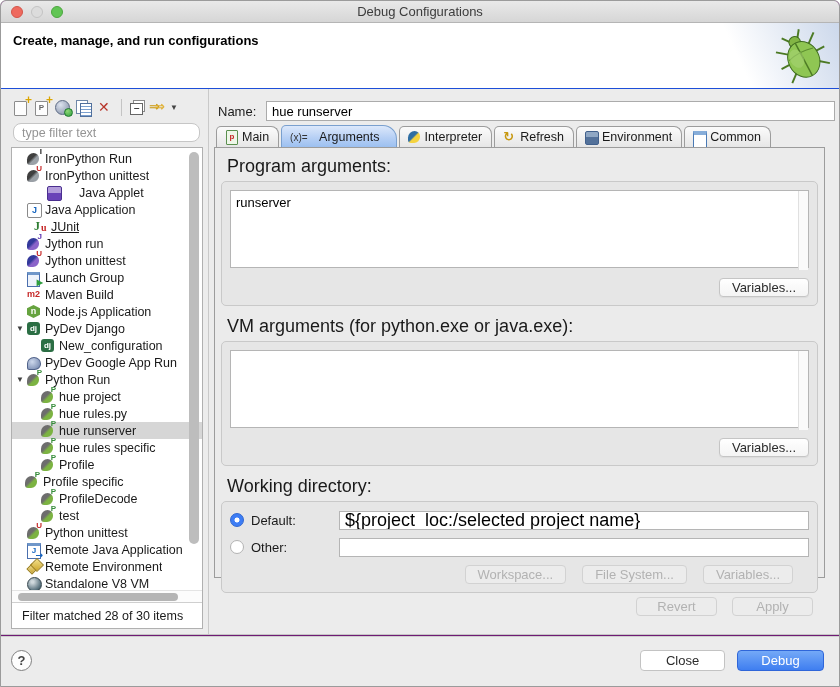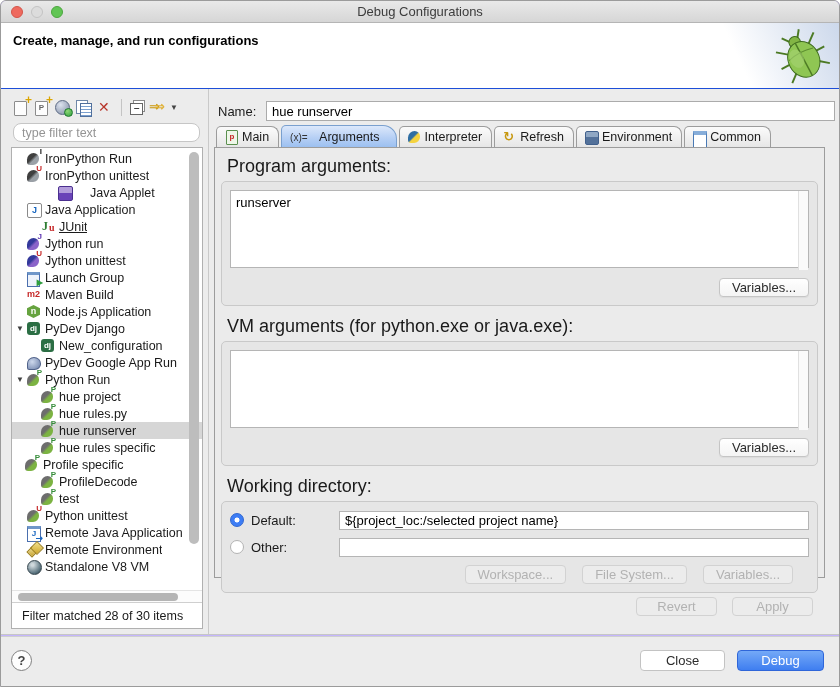--- a/index.html
+++ b/index.html
@@ -1,18 +1,18 @@
 <!DOCTYPE html>
 <html><head>
 <meta charset="utf-8">
 <style>
   * { margin:0; padding:0; box-sizing:border-box; }
   html,body { width:840px; height:687px; }
   body { font-family:"Liberation Sans","DejaVu Sans",sans-serif; font-size:13px; color:#1a1a1a; }
-  #win { position:relative; width:840px; height:687px; background:#c4b5fd; border:1px solid #9b9b9b; border-radius:6px 6px 0 0; overflow:hidden; }
+  #win { position:relative; width:840px; height:687px; background:#701a75; border:1px solid #9b9b9b; border-radius:6px 6px 0 0; overflow:hidden; }
 
   
   .titlebar { position:absolute; left:0; top:0; width:100%; height:22px; background:linear-gradient(180deg,#e9e9e9,#d6d6d6); border-bottom:1px solid #b5b5b5; display:flex; align-items:center; justify-content:center; }
   .title-text { font-size:13px; color:#3c3c3c; }
   .lights { position:absolute; left:10px; top:5px; display:flex; gap:8px; }
   .light { width:12px; height:12px; border-radius:50%; }
   .light.close { background:#ee6a5f; border:1px solid #d35549; }
   .light.min   { background:#dcdcdc; border:1px solid #c3c3c3; }
   .light.zoom  { background:#61c554; border:1px solid #4aא3a?; }
   .light.zoom  { background:#61c554; border:1px solid #4ca63f; }
@@ -120,21 +120,21 @@
   .var-row { display:flex; justify-content:flex-end; margin-top:7px; }
 
   .btn { height:19px; border:1px solid #c5c5c5; border-radius:4px; background:linear-gradient(180deg,#ffffff,#f4f4f4); font:13px/17px "Liberation Sans",sans-serif; color:#2b2b2b; padding:0 12px; box-shadow:0 1px 1px rgba(0,0,0,.05); cursor:default; }
   .btn.disabled { color:#b2b2b2; background:#ececec; border-color:#d2d2d2; box-shadow:none; }
 
   .wd-row { display:flex; align-items:center; height:20px; margin-bottom:7px; }
   .radio { width:14px; height:14px; border-radius:50%; flex:none; margin-right:7px; }
   .radio.on  { background:radial-gradient(circle,#fff 0 2.2px,#3d7df5 2.8px 100%); border:1px solid #2f66d0; }
   .radio.off { background:#fff; border:1px solid #b3b3b3; }
   .wd-label { width:88px; font-size:13px; }
-  .wd-input { flex:1; height:19px; border:1px solid #b5b5b5; background:#fff; font-size:13px; padding:0 5px; outline:none; }
+  .wd-input { flex:1; height:19px; border:1px solid #b5b5b5; background:#fff; font-size:18px; padding:0 5px; outline:none; }
   .wd-btns { display:flex; justify-content:flex-end; gap:16px; margin-top:8px; padding-right:16px; }
 
   .ra-row { position:absolute; right:22px; top:508px; display:flex; gap:15px; }
   .ra-row .btn { width:81px; text-align:center; }
 
   
   .footer { position:absolute; left:0; top:635px; width:100%; height:52px; background:#ececec; border-top:1px solid #cfcfcf; }
   .help-btn { position:absolute; left:10px; top:13px; width:21px; height:21px; border:1px solid #7f7f7f; border-radius:50%; background:#fdfdfd; color:#444; font:bold 13px/19px "Liberation Sans",sans-serif; text-align:center; }
   .close-btn { position:absolute; right:114px; top:13px; width:85px; height:21px; border:1px solid #c3c3c3; border-radius:4px; background:#fff; font-size:13px; color:#2b2b2b; }
   .debug-btn { position:absolute; right:15px; top:13px; width:87px; height:21px; border:1px solid #2f66d9; border-radius:4px; background:linear-gradient(180deg,#74a9f7,#3f7ef0); font-size:13px; color:#fff; }
@@ -199,31 +199,31 @@
         <div class="trow" style="padding-left: 2px;">
               <span class="twisty"></span>
               <span class="ti ironpython-run-icon"></span>
               <span class="tl">IronPython Run</span>
             </div>
             <div class="trow" style="padding-left: 2px;">
               <span class="twisty"></span>
               <span class="ti ironpython-unittest-icon"></span>
               <span class="tl">IronPython unittest</span>
             </div>
-            <div class="trow" style="padding-left: 19px; gap: 14px;">
+            <div class="trow" style="padding-left: 8px; gap: 14px;">
               <span class="twisty"></span>
               <span class="ti java-applet-icon"></span>
               <span class="tl">Java Applet</span>
             </div>
             <div class="trow" style="padding-left: 2px;">
               <span class="twisty"></span>
               <span class="ti java-application-icon"></span>
               <span class="tl">Java Application</span>
             </div>
-            <div class="trow" style="padding-left: 16px; text-decoration: underline;">
+            <div class="trow" style="padding-left: 8px; text-decoration: underline;">
               <span class="twisty"></span>
               <span class="ti junit-icon"></span>
               <span class="tl">JUnit</span>
             </div>
             <div class="trow" style="padding-left: 2px;">
               <span class="twisty"></span>
               <span class="ti jython-run-icon"></span>
               <span class="tl">Jython run</span>
             </div>
             <div class="trow" style="padding-left: 2px;">
@@ -278,20 +278,25 @@
             </div>
             <div class="trow selected" style="padding-left: 16px;">
               <span class="twisty"></span>
               <span class="ti python-run-icon"></span>
               <span class="tl">hue runserver</span>
             </div>
             <div class="trow" style="padding-left: 16px;">
               <span class="twisty"></span>
               <span class="ti python-run-icon"></span>
               <span class="tl">hue rules specific</span>
+            </div>
+            <div class="trow" style="padding-left: 16px;">
+              <span class="twisty"></span>
+              <span class="ti python-run-icon"></span>
+              <span class="tl">Profile</span>
             </div>
             <div class="trow" style="">
               <span class="twisty"></span>
               <span class="ti python-run-icon"></span>
               <span class="tl">Profile specific</span>
             </div>
             <div class="trow" style="padding-left: 16px;">
               <span class="twisty"></span>
               <span class="ti python-run-icon"></span>
               <span class="tl">ProfileDecode</span>

